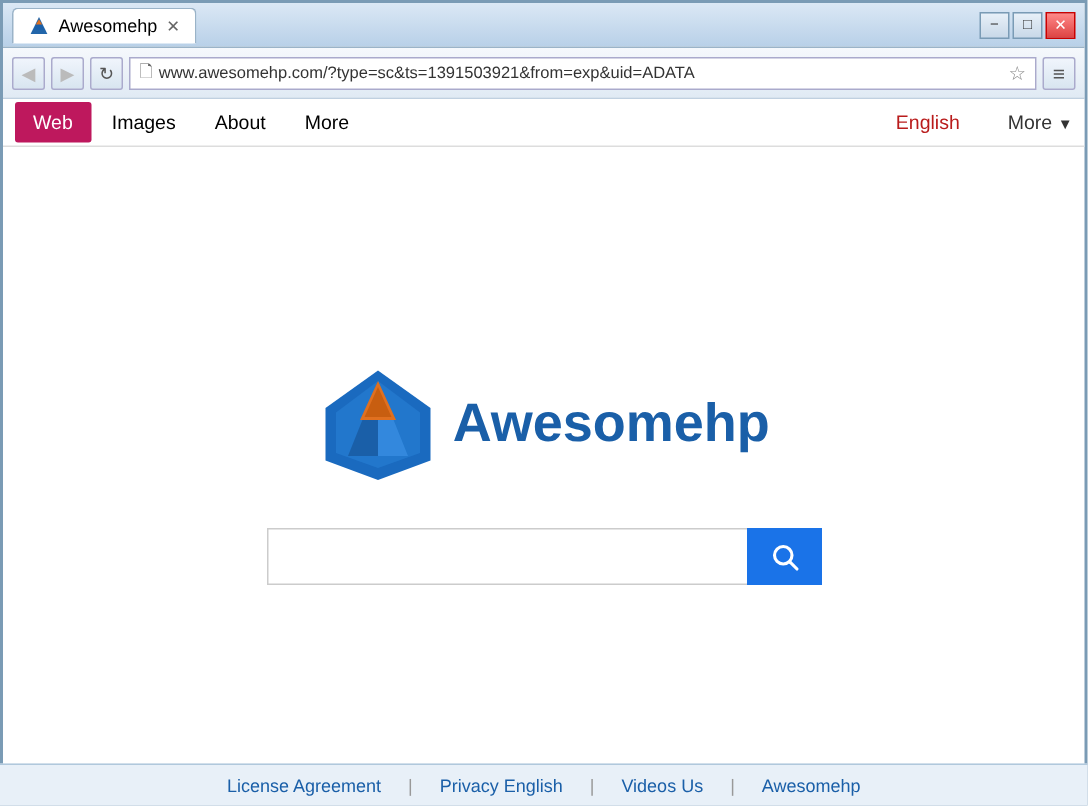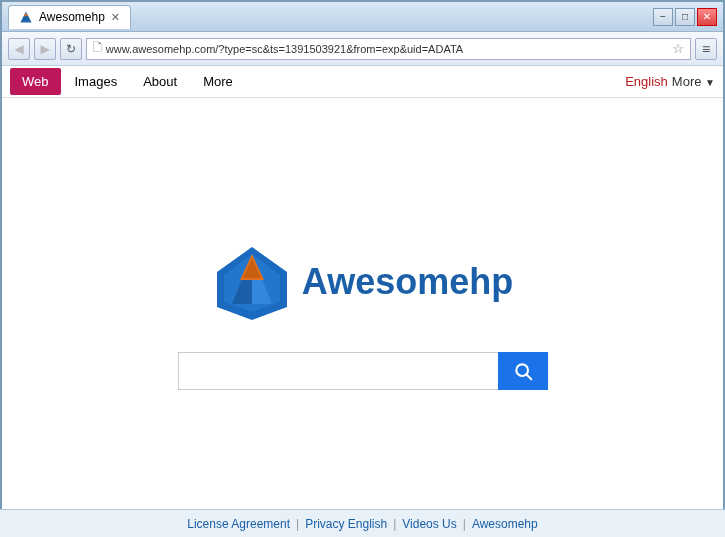--- a/index.html
+++ b/index.html
@@ -143,21 +143,21 @@
       color: #000000;
       border-radius: 2px;
     }
     .nav-item.active {
       background: #be185d;
       color: #fff;
       border-radius: 2px;
     }
     .navbar-right { display: flex; align-items: center; gap: 4px; }
     .lang-btn { font-size: 13px; color: #b91c1c; cursor: pointer; }
-    .more-btn { font-size: 13px; color: #333; cursor: pointer; }
+    .more-btn { font-size: 13px; color: #333; cursor: pointer; margin-left: 28px; }
     .dropdown-arrow { font-size: 10px; }
 
     
     .main {
       flex: 1;
       display: flex;
       flex-direction: column;
       align-items: center;
       justify-content: center;
       padding-top: 60px;
@@ -210,21 +210,21 @@
       position: absolute;
       bottom: 0;
       left: 0;
       right: 0;
       height: 28px;
       background: #e8f0f8;
       border-top: 1px solid #b0c8dc;
       display: flex;
       align-items: center;
       justify-content: center;
-      gap: 0;
+      gap: 12px;
       font-size: 12px;
       color: #555;
     }
     .footer a {
       color: #1a5fa8;
       text-decoration: none;
       cursor: pointer;
     }
     .footer-sep { margin: 0 6px; color: #999; }
   </style>

